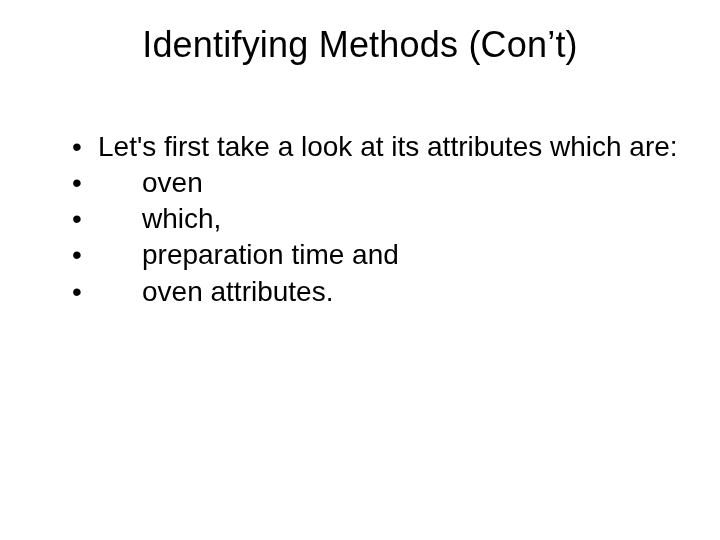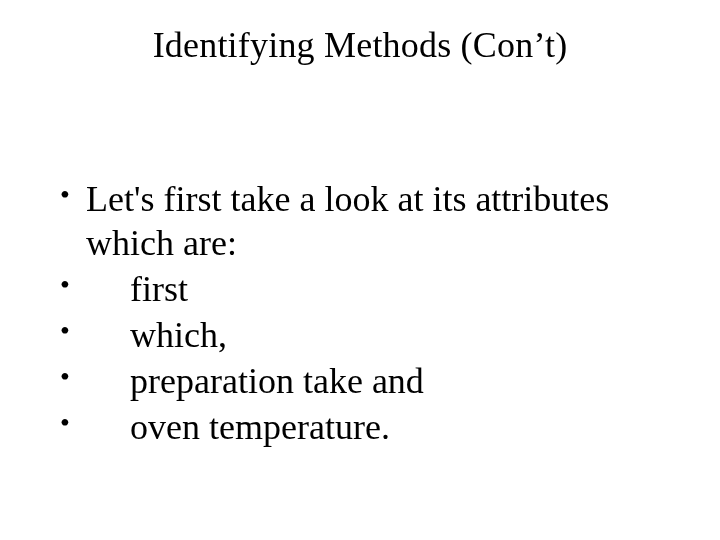--- a/index.html
+++ b/index.html
@@ -9,40 +9,38 @@
     height: 540px;
     background: #ffffff;
     font-family: Arial, Helvetica, sans-serif;
     color: #000000;
   }
   .slide {
     width: 720px;
     height: 540px;
     position: relative;
     box-sizing: border-box;
-    font-family: Liberation Serif, serif;
   }
   .title {
     position: absolute;
     top: 24px;
     left: 0;
     width: 720px;
     text-align: center;
     font-size: 36px;
     font-weight: 400;
     letter-spacing: 0.2px;
   }
   .body {
     position: absolute;
     top: 130px;
-    left: 56px;
+    left: 68px;
     width: 620px;
-    font-size: 36px;
+    font-size: 28px;
     line-height: 1.22;
-    margin-top: 48px;
   }
   ul.bullets {
     list-style: none;
     margin: 0;
     padding: 0;
   }
   ul.bullets > li {
     position: relative;
     padding-left: 30px;
     margin: 0 0 2px 0;
@@ -66,26 +64,26 @@
 <body>
 
 <div class="slide">
   <div class="title">Identifying Methods (Con’t)</div>
   <div class="body">
     <ul class="bullets">
       <li>
         <span class="wrap">Let's first take a look at its attributes which are:</span>
       </li>
       <li>
-        <span class="wrap indent">first</span>
+        <span class="wrap indent">oven</span>
       </li>
       <li>
         <span class="wrap indent">which,</span>
       </li>
       <li>
-        <span class="wrap indent">preparation take and</span>
+        <span class="wrap indent">preparation time and</span>
       </li>
       <li>
-        <span class="wrap indent">oven temperature.</span>
+        <span class="wrap indent">oven attributes.</span>
       </li>
     </ul>
   </div>
 </div>
 
 </body></html>

